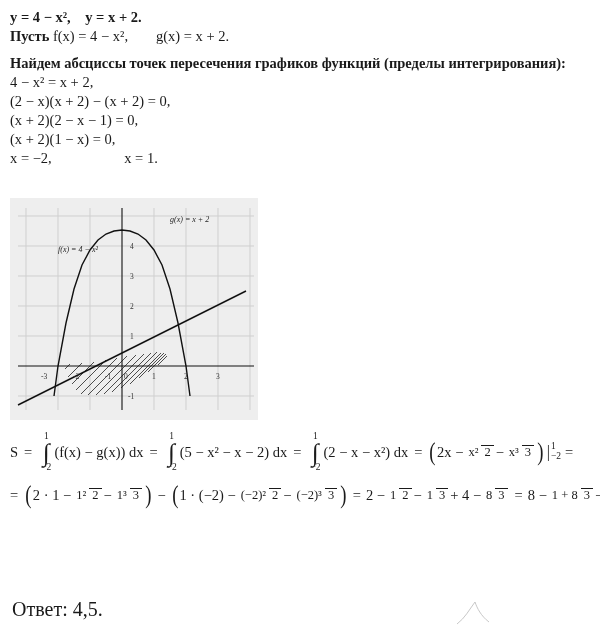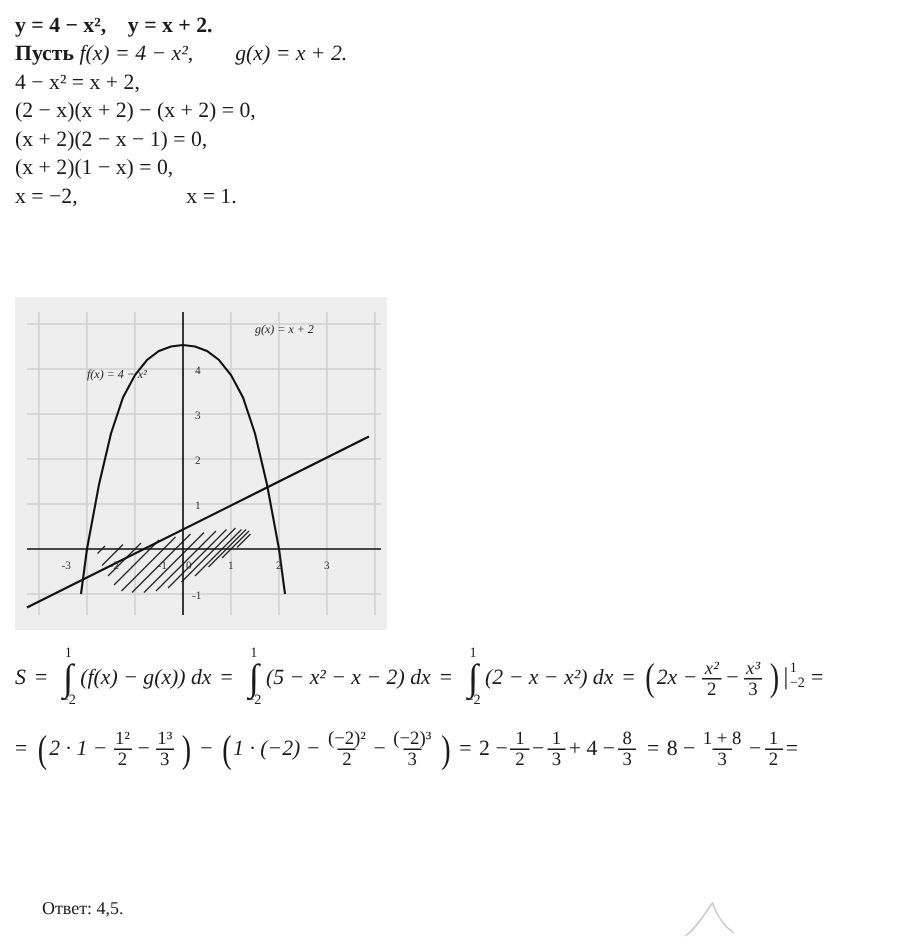--- a/index.html
+++ b/index.html
@@ -23,21 +23,20 @@
   }
   .line {
     font-size: 14.5px;
     line-height: 19px;
     white-space: pre;
   }
   .bold {
     font-weight: bold;
   }
   .ital {
-    font-style: italic;
   }
   .block-top {
     position: absolute;
     left: 10px;
     top: 8px;
   }
   
   .chart-wrap {
     position: absolute;
     left: 10px;
@@ -61,21 +60,20 @@
     height: 54px;
   }
   .eq {
     display: flex;
     align-items: center;
     font-size: 14.5px;
     white-space: nowrap;
   }
   .frac {
     display: inline-flex;
-    flex-direction: column;
     align-items: center;
     vertical-align: middle;
     margin: 0 2px;
     font-size: 12.5px;
     line-height: 1.05;
   }
   .frac .num {
     padding: 0 3px;
   }
   .frac .den {
@@ -113,42 +111,43 @@
   }
   .evalbar .limits {
     display: inline-flex;
     flex-direction: column;
     font-size: 9.5px;
     line-height: 1.05;
     margin-left: 1px;
   }
   .answer {
     position: absolute;
-    left: 28px;
+    left: 12px;
     top: 598px;
-    font-size: 12px;
+    font-size: 20px;
   }
   .squiggle {
     position: absolute;
     left: 455px;
     top: 600px;
     width: 40px;
     height: 26px;
     color: #bbb;
   }
   .sp { display:inline-block; }
 </style>
 </head>
 <body>
 
 <div class="page">
 
   <div class="block-top">
     <div class="line bold">y = 4 − x²,    y = x + 2.</div>
     <div class="line"><span class="bold">Пусть </span><span class="ital">f(x) = 4 − x²,</span><span class="sp" style="width:28px"></span><span class="ital">g(x) = x + 2.</span></div>
+    <div class="line bold" style="margin-top:8px">Найдем абсциссы точек пересечения графиков функций (пределы интегрирования):</div>
     <div class="line">4 − x² = x + 2,</div>
     <div class="line">(2 − x)(x + 2) − (x + 2) = 0,</div>
     <div class="line">(x + 2)(2 − x − 1) = 0,</div>
     <div class="line">(x + 2)(1 − x) = 0,</div>
     <div class="line">x = −2,                    x = 1.</div>
   </div>
 
   <div class="chart-wrap">
     <svg width="248" height="222" viewBox="0 0 248 222">
       <rect x="0" y="0" width="248" height="222" fill="#eeeeee"></rect>

